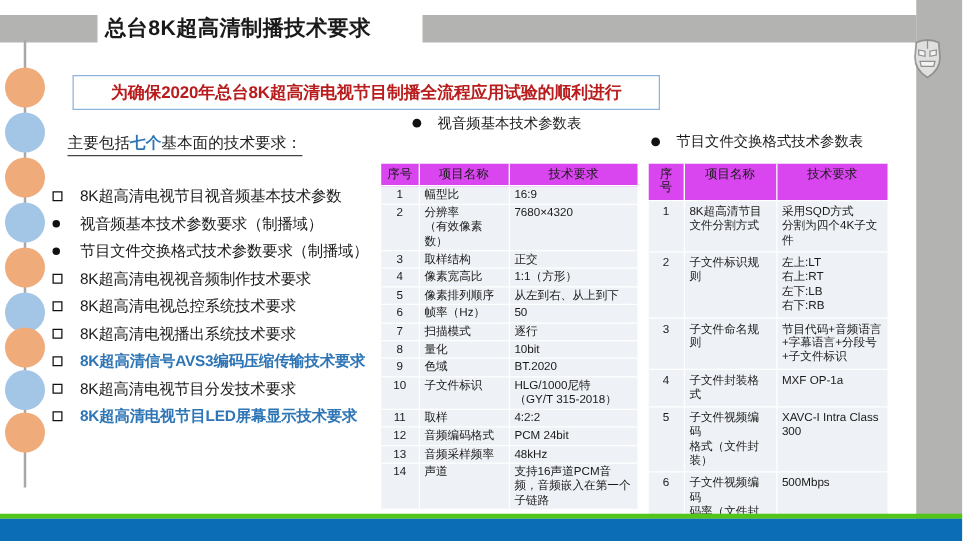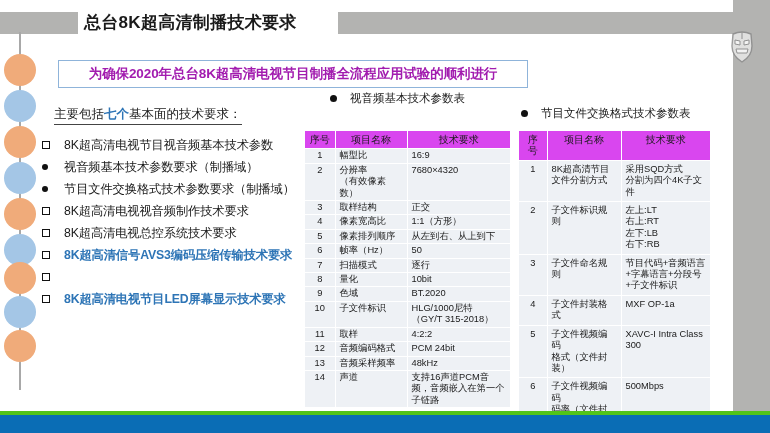--- a/index.html
+++ b/index.html
@@ -38,33 +38,33 @@
   .mask-icon{position:absolute;left:726px;top:28px;width:32px;height:36px;opacity:.85;}
 
   
   .stmt-box{
     position:absolute;left:58px;top:60px;width:470px;height:28px;
     border:1.5px solid #8fb4da;background:#ffffff;box-sizing:border-box;
   }
   .stmt-text{
     position:absolute;left:0;top:0;width:100%;height:100%;
     display:flex;align-items:center;justify-content:center;
-    font-size:13.5px;font-weight:bold;color:#a21caf;white-space:nowrap;
+    font-size:13.5px;font-weight:bold;color:#b91c1c;white-space:nowrap;
     letter-spacing:-.1px;
   }
 
   
   .lead-line{
     position:absolute;left:54px;top:106px;
     font-size:12.5px;color:#1a1a1a;white-space:nowrap;
     border-bottom:1px solid #444;padding-bottom:1px;
   }
   .lead-line .hl{color:#2e75b6;font-weight:bold;}
 
-  .bullets{position:absolute;left:42px;top:134px;width:262px;text-align:center;}
+  .bullets{position:absolute;left:42px;top:146px;width:262px;text-align:center;}
   .bi{position:relative;height:22px;display:flex;align-items:center;}
   .bi .mk{
     width:22px;flex:0 0 22px;display:flex;align-items:center;justify-content:flex-start;
     font-size:10px;color:#111;
   }
   .bi .mk.sq{font-size:0;}
   .bi .mk.sq::before{
     content:"";display:inline-block;width:8px;height:8px;
     border:1.6px solid #111;background:#fff;box-sizing:border-box;
   }
@@ -172,24 +172,29 @@
     <div class="bi">
         <span class="mk sq"></span>
         <span class="tx">8K超高清电视视音频制作技术要求</span>
       </div>
     <div class="bi">
         <span class="mk sq"></span>
         <span class="tx">8K超高清电视总控系统技术要求</span>
       </div>
     <div class="bi">
         <span class="mk sq"></span>
+        <span class="tx">8K超高清电视播出系统技术要求</span>
+      </div>
+    <div class="bi">
+        <span class="mk sq"></span>
         <span class="tx acc">8K超高清信号AVS3编码压缩传输技术要求</span>
       </div>
     <div class="bi">
         <span class="mk sq"></span>
+        <span class="tx">8K超高清电视节目分发技术要求</span>
       </div>
     <div class="bi">
         <span class="mk sq"></span>
         <span class="tx acc">8K超高清电视节目LED屏幕显示技术要求</span>
       </div>
   </div>
 
   <div class="tbl-head" style="left:330px;top:91px;">
     <span class="d"></span>
     <span>视音频基本技术参数表</span>

